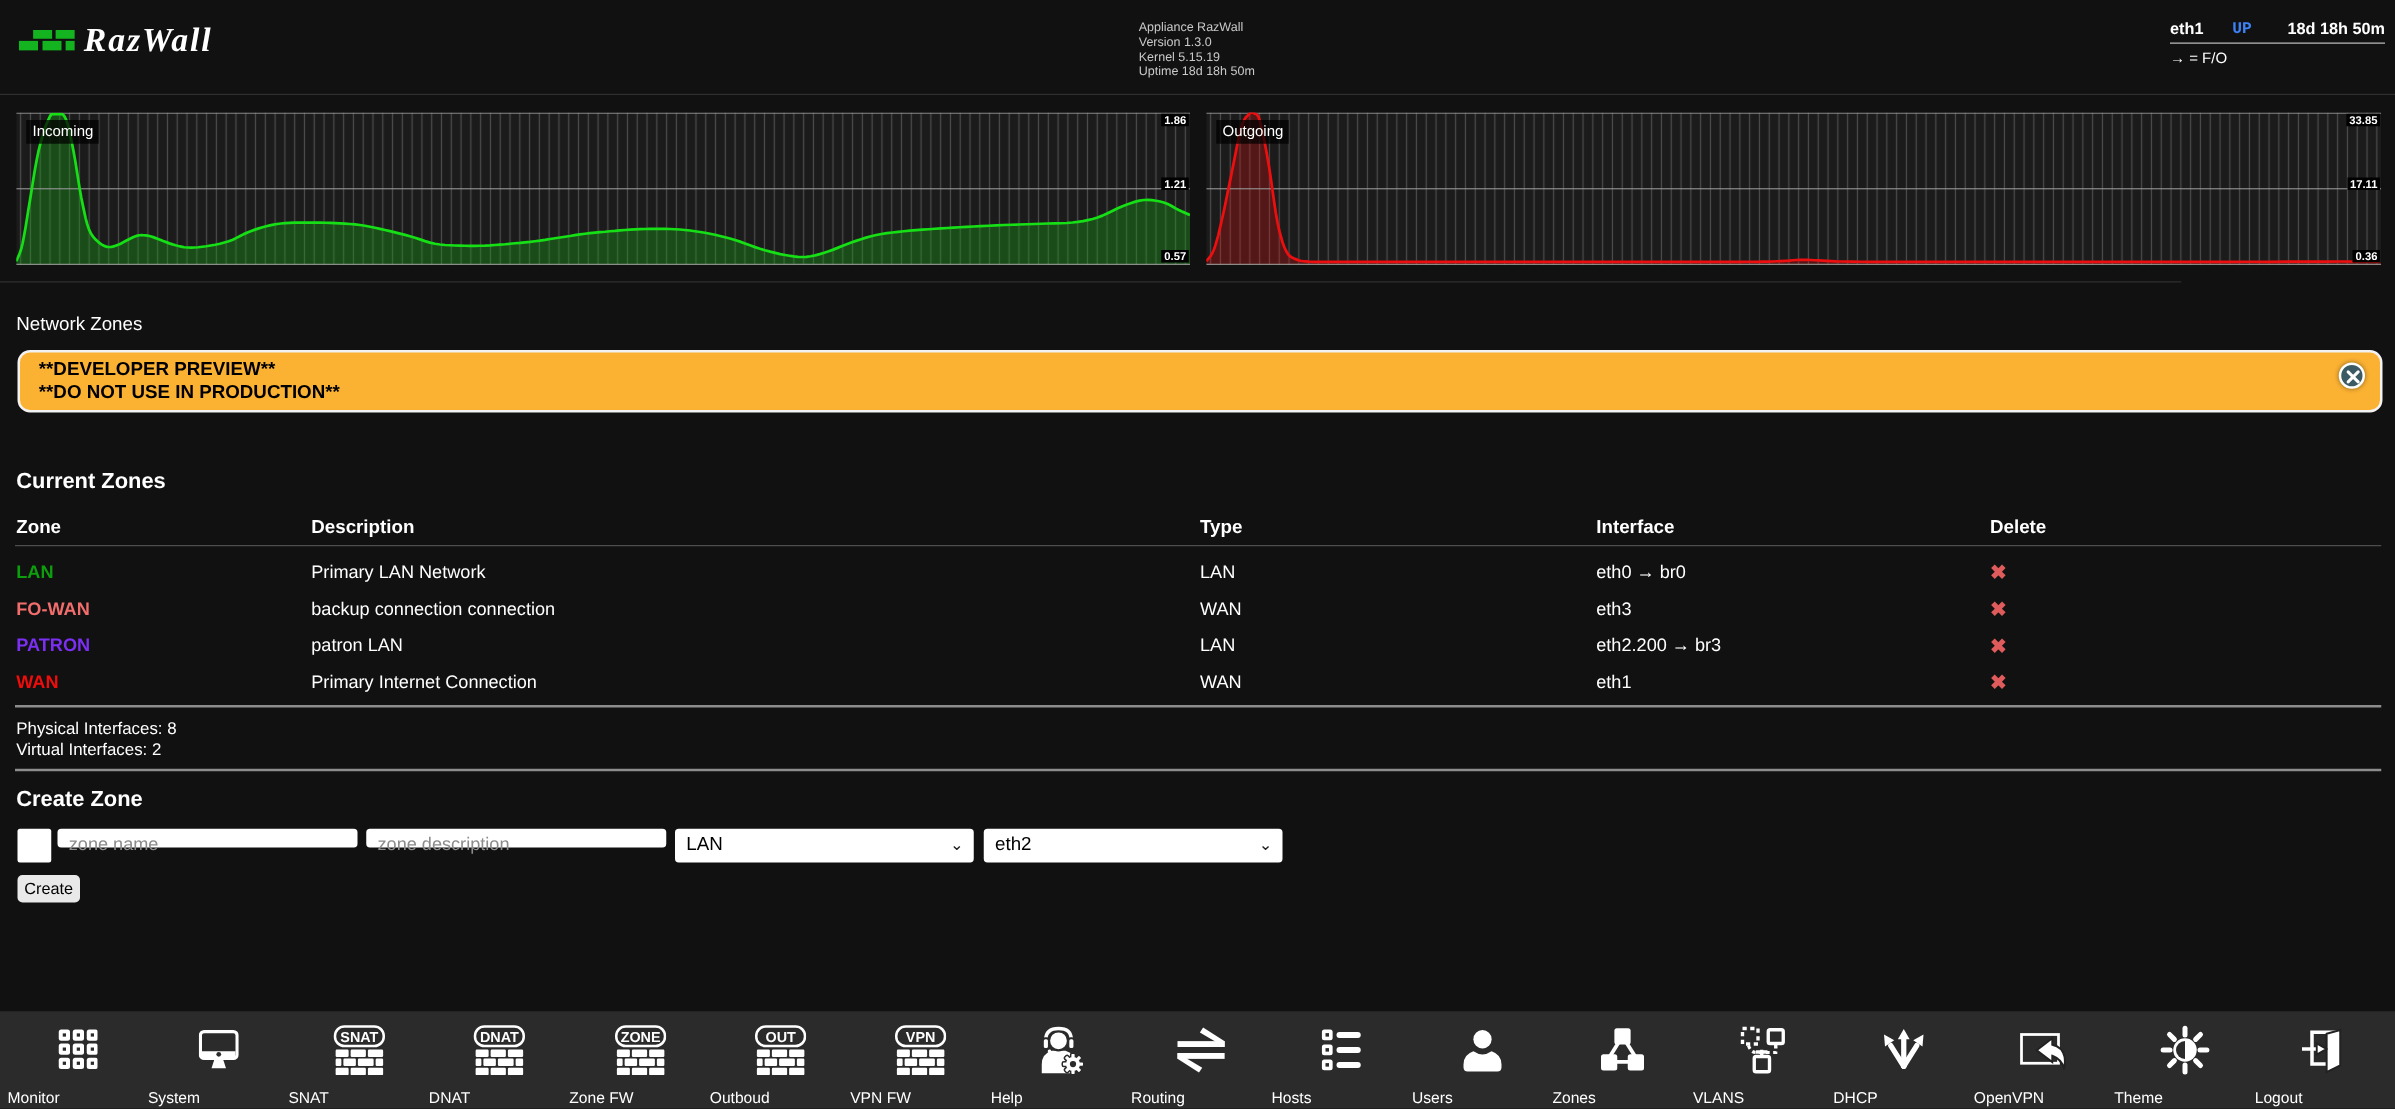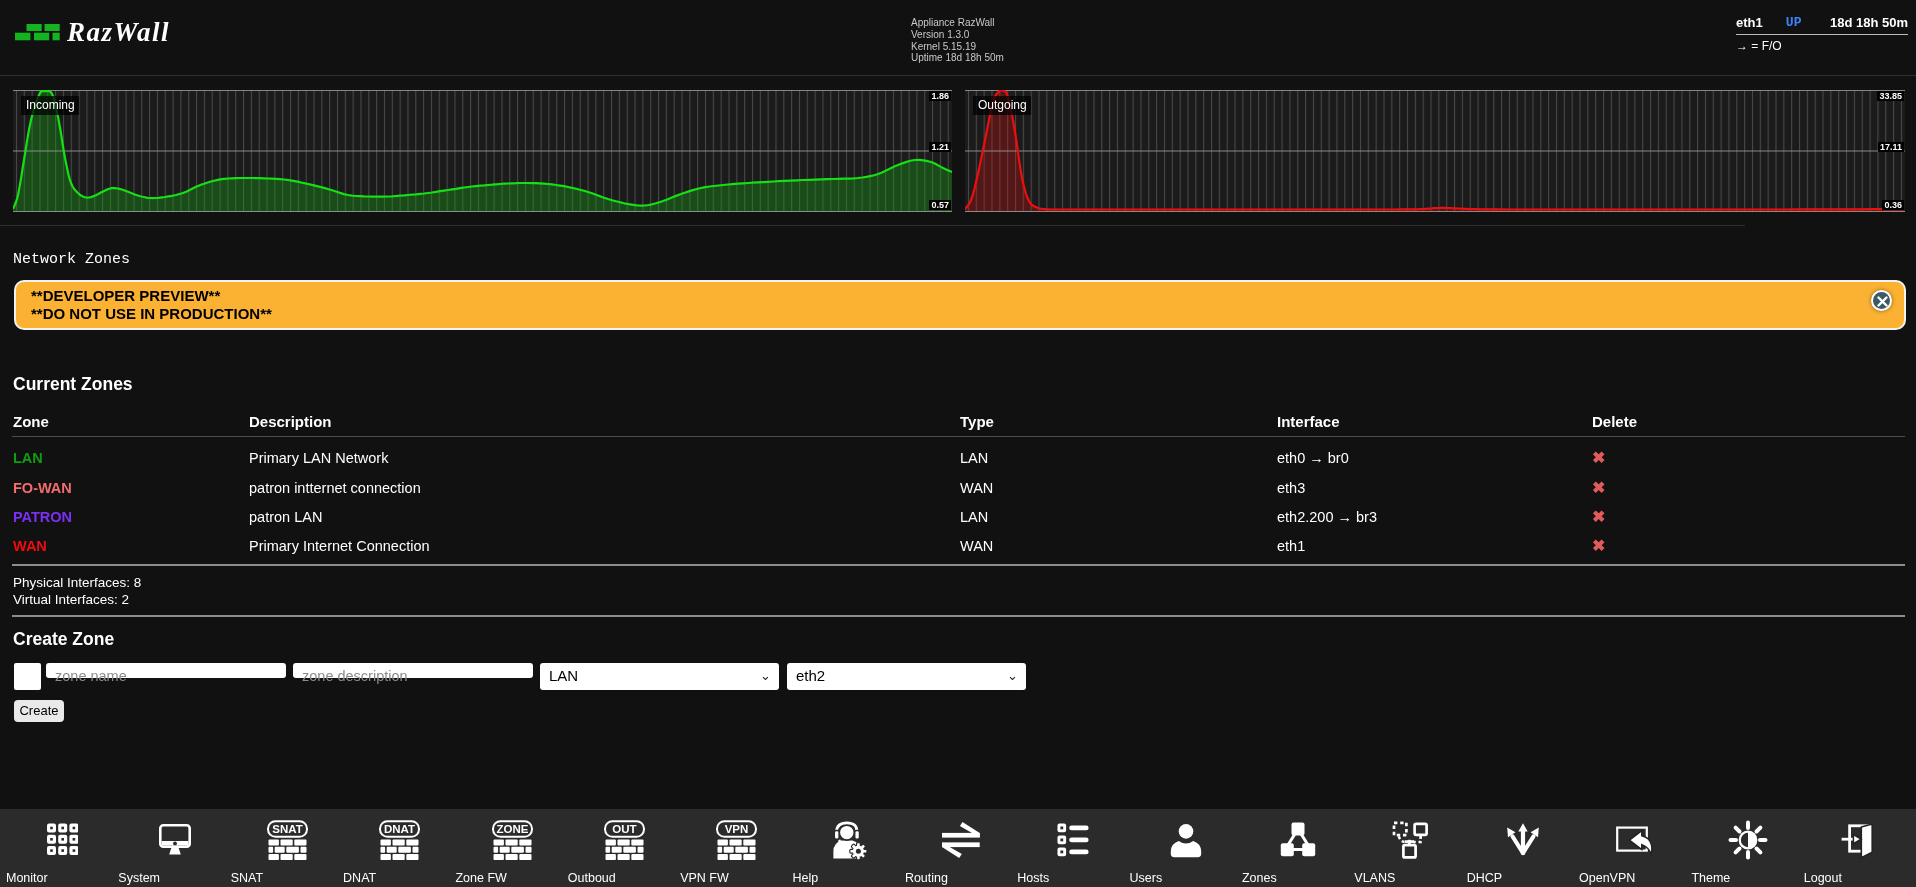--- a/index.html
+++ b/index.html
@@ -15,21 +15,21 @@
 .rb1 .c1 { width:52px; } .rb1 .c2 { width:46px; color:#3b82f6;font-family:Liberation Mono, monospace; } .rb1 .c3 { flex:1; text-align:right; }
 .rb2 { font-size:12px; padding-top:4px; }
 
 
 .chartsec { position:absolute; left:0; top:77px; width:1745px; height:149px; border-bottom:1px solid #2f2f2f; }
 .chart { position:absolute; top:13px; }
 .ctitle { position:absolute; left:8px; top:6px; background:rgba(0,0,0,0.72); color:#fff; font-size:12px; padding:2px 4px 3px 5px; }
 .clabel { position:absolute; right:1px; background:#000; color:#fff; font-size:9px; font-weight:bold; padding:0 2px; line-height:10px; }
 
 
-.nzlabel { position:absolute; left:13px; top:251px; font-size:15px;font-family:Liberation Mono, monospace; }
+.nzlabel { position:absolute; left:13px; top:251px; font-size:15px; }
 .banner { position:absolute; left:14px; top:280px; width:1892px; height:50px; background:#fbb233; border:2px solid #f2f2f2; border-radius:10px; color:#000; font-weight:bold; font-size:15px; line-height:17.5px; padding:5px 0 0 15px; }
 .bclose { position:absolute; right:12px; top:8px; width:21px; height:21px; border-radius:50%; background:#3c5a64; border:2px solid #fff; box-shadow:0 0 4px rgba(0,0,0,.45); }
 .bclose svg { position:absolute; left:3.5px; top:3.5px; }
 .czheading { position:absolute; left:13px; top:374px; font-size:17.5px; font-weight:bold; }
 
 
 .th { position:absolute; top:413px; font-size:15px; font-weight:bold; }
 .tc { position:absolute; font-size:14.5px; }
 .hline { position:absolute; left:12px; width:1893px; background:#4d4d4d; height:1px; }
 .hline2 { position:absolute; left:12px; width:1893px; background:#8d8d8d; height:2px; }
@@ -142,21 +142,21 @@
 <div class="th" style="left:1592px;">Delete</div>
 <div class="hline" style="top:436px;"></div>
 
 <div class="tc zlan" style="left:13px; top:450px;">LAN</div>
 <div class="tc" style="left:249px; top:450px;">Primary LAN Network</div>
 <div class="tc" style="left:960px; top:450px;">LAN</div>
 <div class="tc" style="left:1277px; top:450px;">eth0 → br0</div>
 <div class="tc delx" style="left:1592px; top:450px;">✖</div>
 
 <div class="tc zfowan" style="left:13px; top:480px;">FO-WAN</div>
-<div class="tc" style="left:249px; top:480px;">patron intternet connection</div>
+<div class="tc" style="left:249px; top:480px;">backup connection connection</div>
 <div class="tc" style="left:960px; top:480px;">WAN</div>
 <div class="tc" style="left:1277px; top:480px;">eth3</div>
 <div class="tc delx" style="left:1592px; top:480px;">✖</div>
 
 <div class="tc zpatron" style="left:13px; top:509px;">PATRON</div>
 <div class="tc" style="left:249px; top:509px;">patron LAN</div>
 <div class="tc" style="left:960px; top:509px;">LAN</div>
 <div class="tc" style="left:1277px; top:509px;">eth2.200 → br3</div>
 <div class="tc delx" style="left:1592px; top:509px;">✖</div>
 

